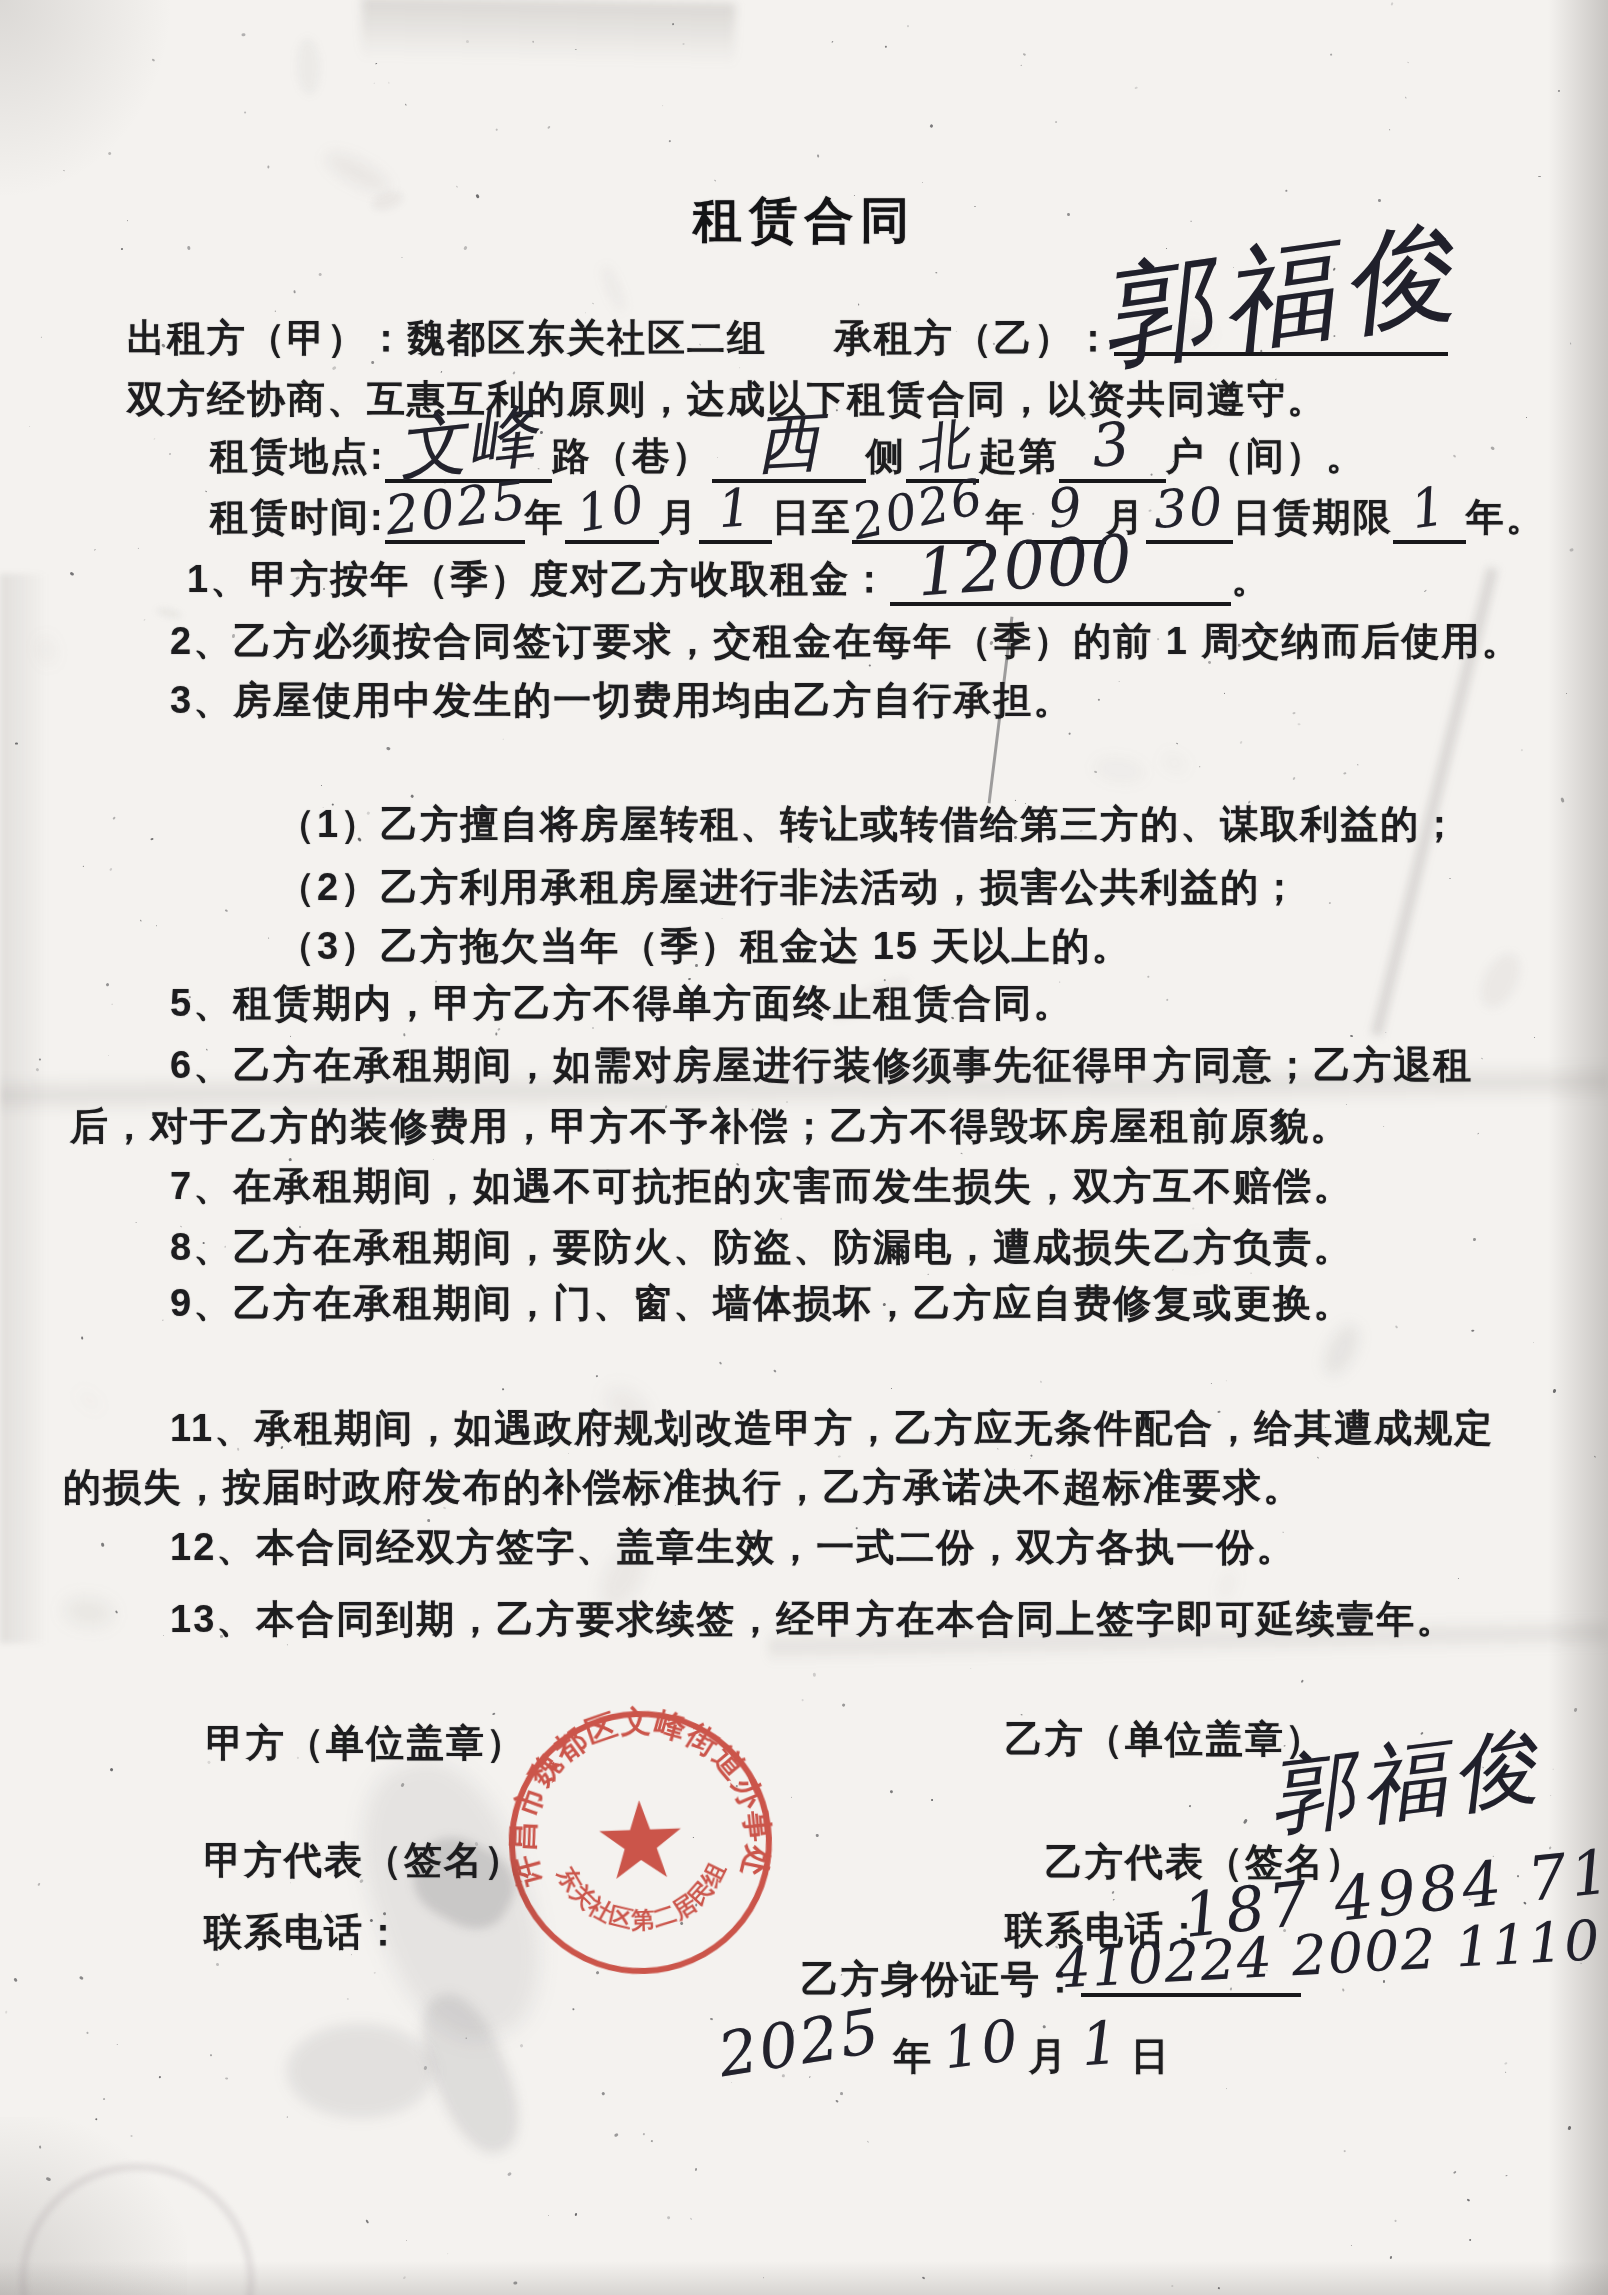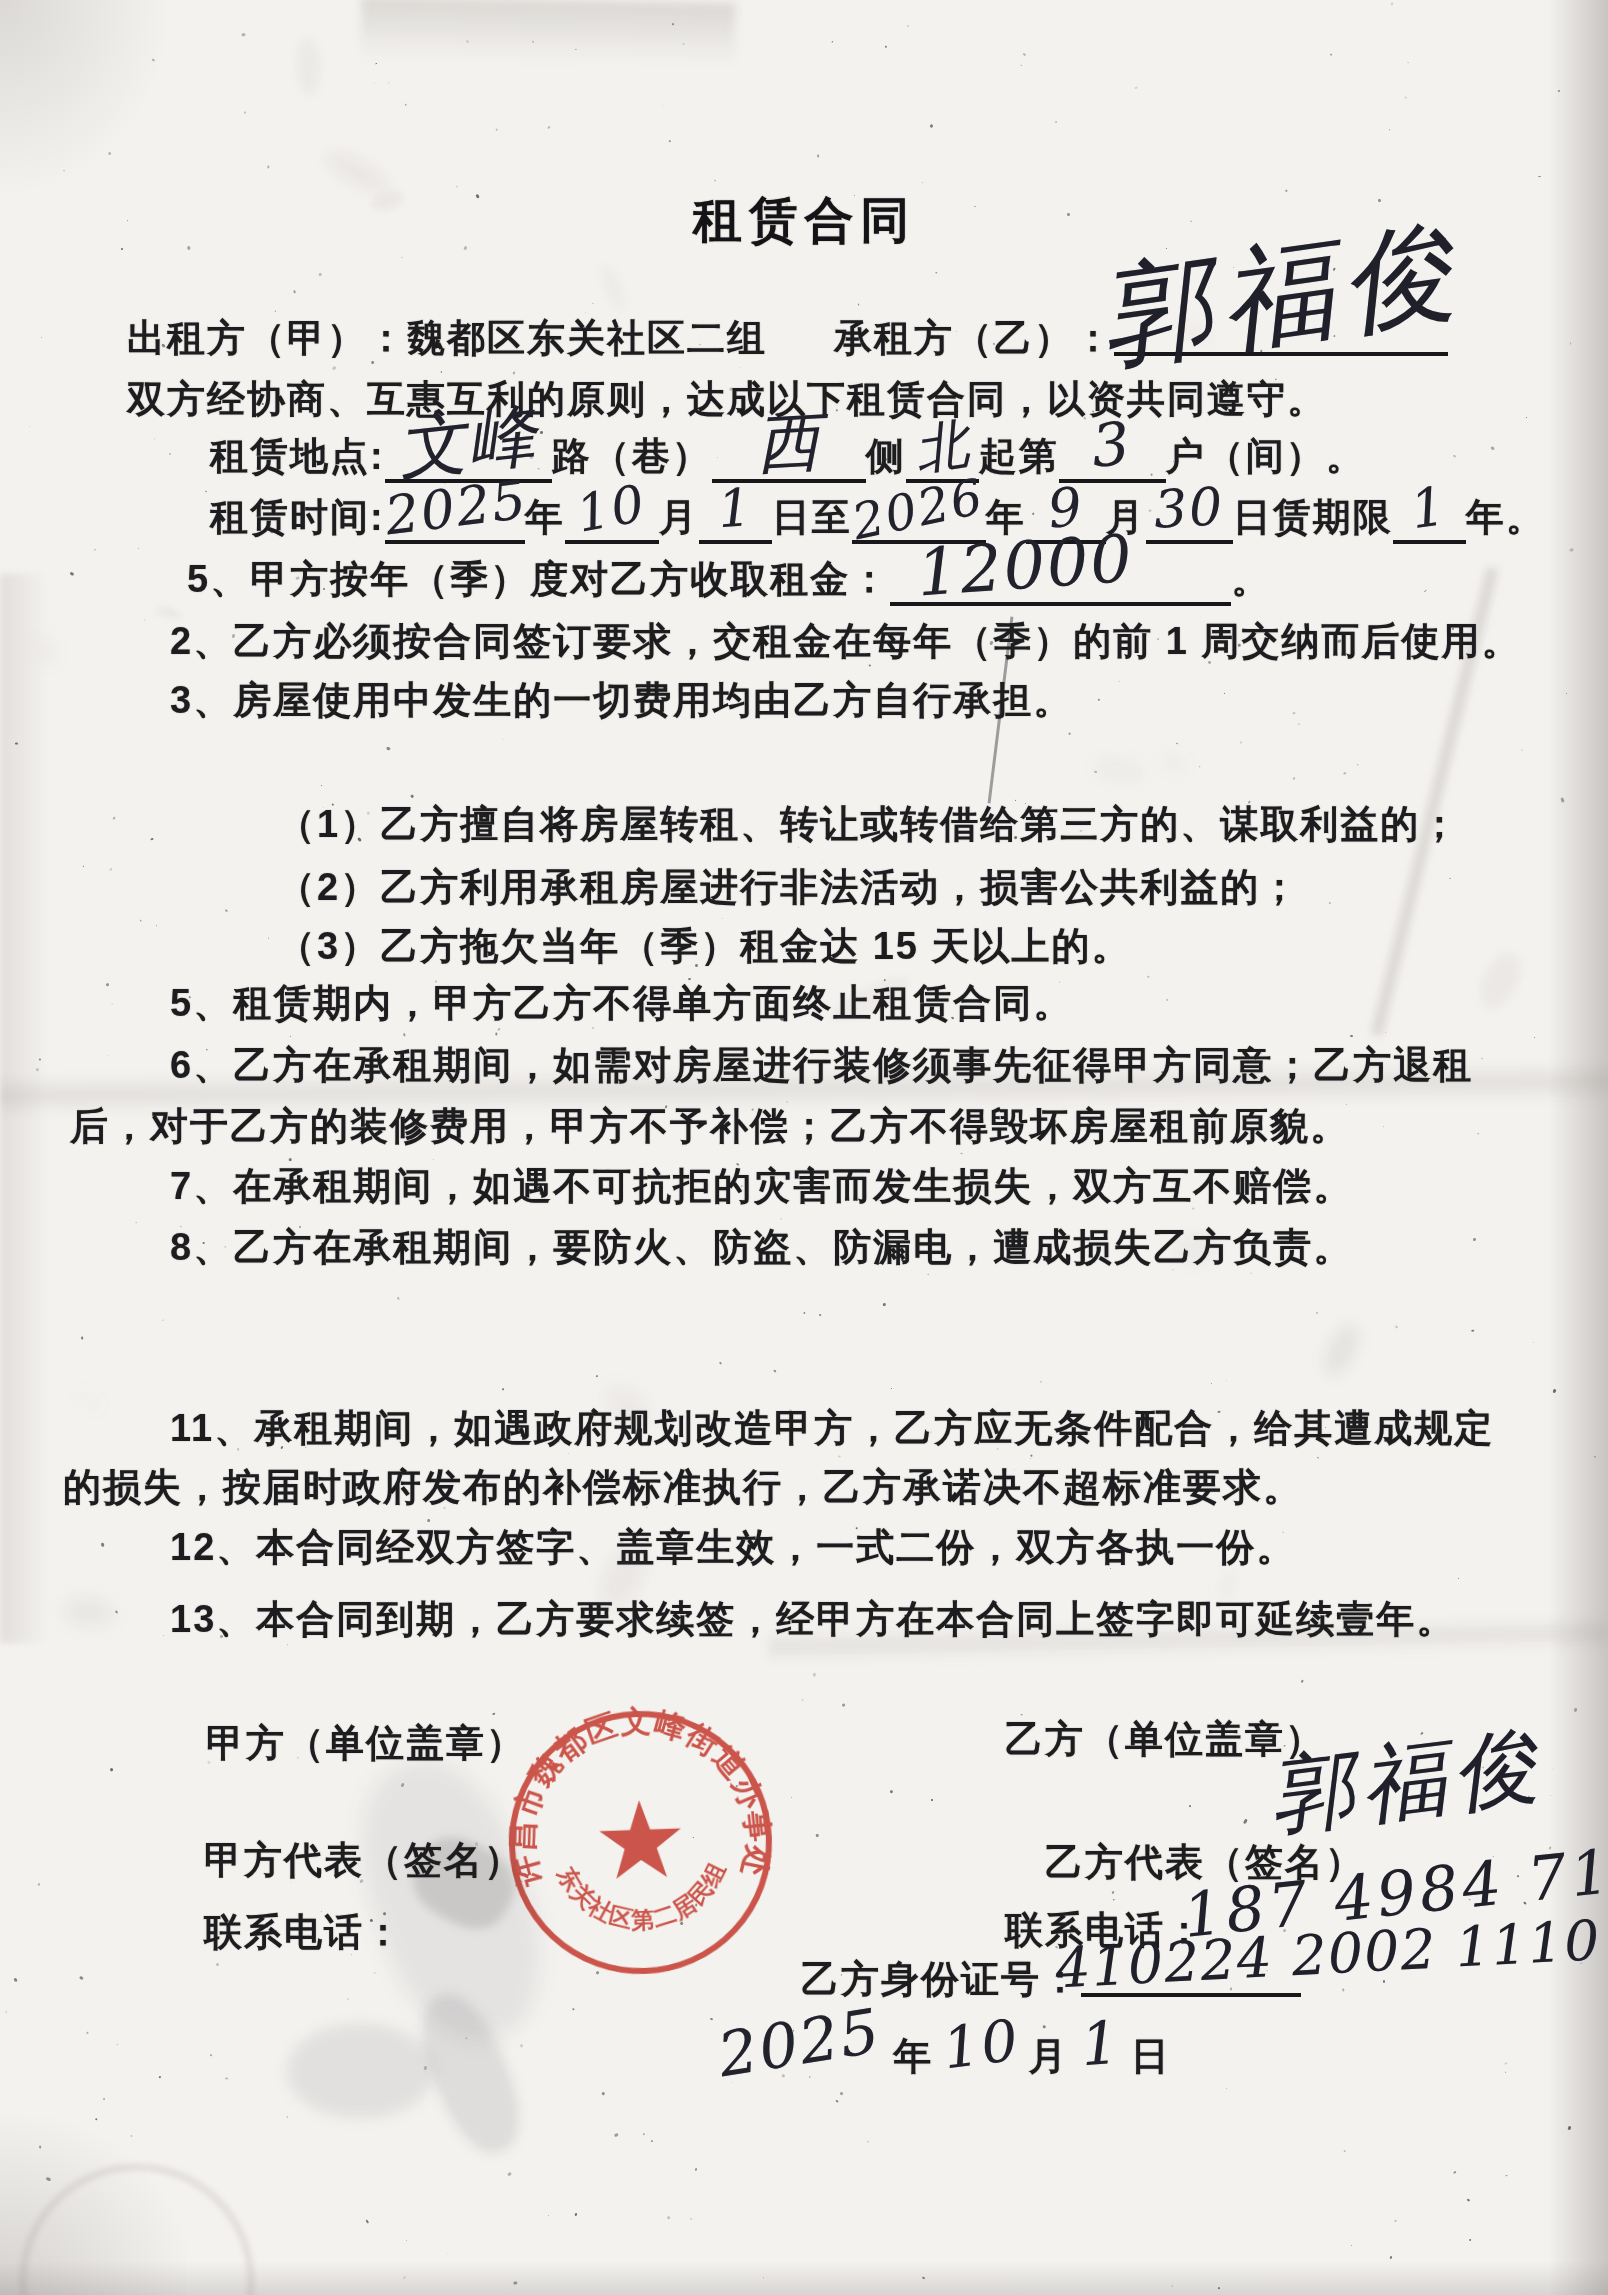--- a/index.html
+++ b/index.html
@@ -60,33 +60,34 @@
 
   <div class="l" style="left:210px;top:431px;">
     <span>租赁地点:</span><span class="blank w250"><span class="hw" style="font-size:68px;transform:rotate(-6deg);">文峰</span></span><span>路（巷）</span><span class="blank w230"><span class="hw" style="font-size:64px;transform:rotate(-3deg);">西</span></span><span>侧</span><span class="blank w110"><span class="hw" style="font-size:53px;transform:rotate(-9deg);">北</span></span><span>起第</span><span class="blank w160"><span class="hw" style="font-size:59px;transform:rotate(-5deg);">3</span></span><span>户（间）。</span>
   </div>
 
   <div class="l" style="left:210px;top:492px;">
     <span>租赁时间:</span><span class="blank w210"><span class="hw" style="font-size:53px;transform:rotate(-7deg);">2025</span></span><span>年</span><span class="blank w140"><span class="hw" style="font-size:51px;transform:rotate(-10deg);">10</span></span><span>月</span><span class="blank w110"><span class="hw" style="font-size:52px;transform:rotate(-4deg);">1</span></span><span>日至</span><span class="blank w200"><span class="hw" style="font-size:49px;transform:rotate(-12deg);">2026</span></span><span>年</span><span class="blank w120"><span class="hw" style="font-size:53px;transform:rotate(-6deg);">9</span></span><span>月</span><span class="blank w130"><span class="hw" style="font-size:52px;transform:rotate(-3deg);">30</span></span><span>日赁期限</span><span class="blank w110"><span class="hw" style="font-size:53px;transform:rotate(-8deg);">1</span></span><span>年。</span>
   </div>
 
   <div class="l" style="left:187px;top:554px;">
-    <span>5、甲方按年（季）度对乙方收取租金：</span><span class="blank w510" style="text-align:left;"><span class="hw" style="font-size:65px;transform:rotate(-4deg);left:27px;">12000</span></span><span>。</span>
+    <span>1、甲方按年（季）度对乙方收取租金：</span><span class="blank w510" style="text-align:left;"><span class="hw" style="font-size:65px;transform:rotate(-4deg);left:27px;">12000</span></span><span>。</span>
   </div>
 
   <div class="l" style="left:170px;top:616px;">2、乙方必须按合同签订要求，交租金在每年（季）的前 1 周交纳而后使用。</div>
   <div class="l" style="left:170px;top:675px;">3、房屋使用中发生的一切费用均由乙方自行承担。</div>
   <div class="l" style="left:277px;top:799px;">（1）乙方擅自将房屋转租、转让或转借给第三方的、谋取利益的；</div>
   <div class="l" style="left:277px;top:862px;">（2）乙方利用承租房屋进行非法活动，损害公共利益的；</div>
   <div class="l" style="left:277px;top:921px;">（3）乙方拖欠当年（季）租金达 15 天以上的。</div>
   <div class="l" style="left:170px;top:978px;">5、租赁期内，甲方乙方不得单方面终止租赁合同。</div>
   <div class="l" style="left:170px;top:1040px;">6、乙方在承租期间，如需对房屋进行装修须事先征得甲方同意；乙方退租</div>
   <div class="l" style="left:70px;top:1101px;">后，对于乙方的装修费用，甲方不予补偿；乙方不得毁坏房屋租前原貌。</div>
   <div class="l" style="left:170px;top:1161px;">7、在承租期间，如遇不可抗拒的灾害而发生损失，双方互不赔偿。</div>
   <div class="l" style="left:170px;top:1222px;">8、乙方在承租期间，要防火、防盗、防漏电，遭成损失乙方负责。</div>
+  <div class="l" style="left:170px;top:1278px;">9、乙方在承租期间，门、窗、墙体损坏，乙方应自费修复或更换。</div>
   <div class="l" style="left:170px;top:1403px;">11、承租期间，如遇政府规划改造甲方，乙方应无条件配合，给其遭成规定</div>
   <div class="l" style="left:63px;top:1462px;">的损失，按届时政府发布的补偿标准执行，乙方承诺决不超标准要求。</div>
   <div class="l" style="left:170px;top:1522px;">12、本合同经双方签字、盖章生效，一式二份，双方各执一份。</div>
   <div class="l" style="left:170px;top:1594px;">13、本合同到期，乙方要求续签，经甲方在本合同上签字即可延续壹年。</div>
 
   <div class="l" style="left:206px;top:1718px;">甲方（单位盖章）</div>
   <div class="l" style="left:1005px;top:1714px;">乙方（单位盖章）</div>
   <div class="hw-abs" style="left:1269px;top:1724px;font-size:85px;letter-spacing:6.7px;transform:rotate(-7deg);">郭福俊</div>
 
   <div class="l" style="left:204px;top:1835px;">甲方代表（签名）</div>

